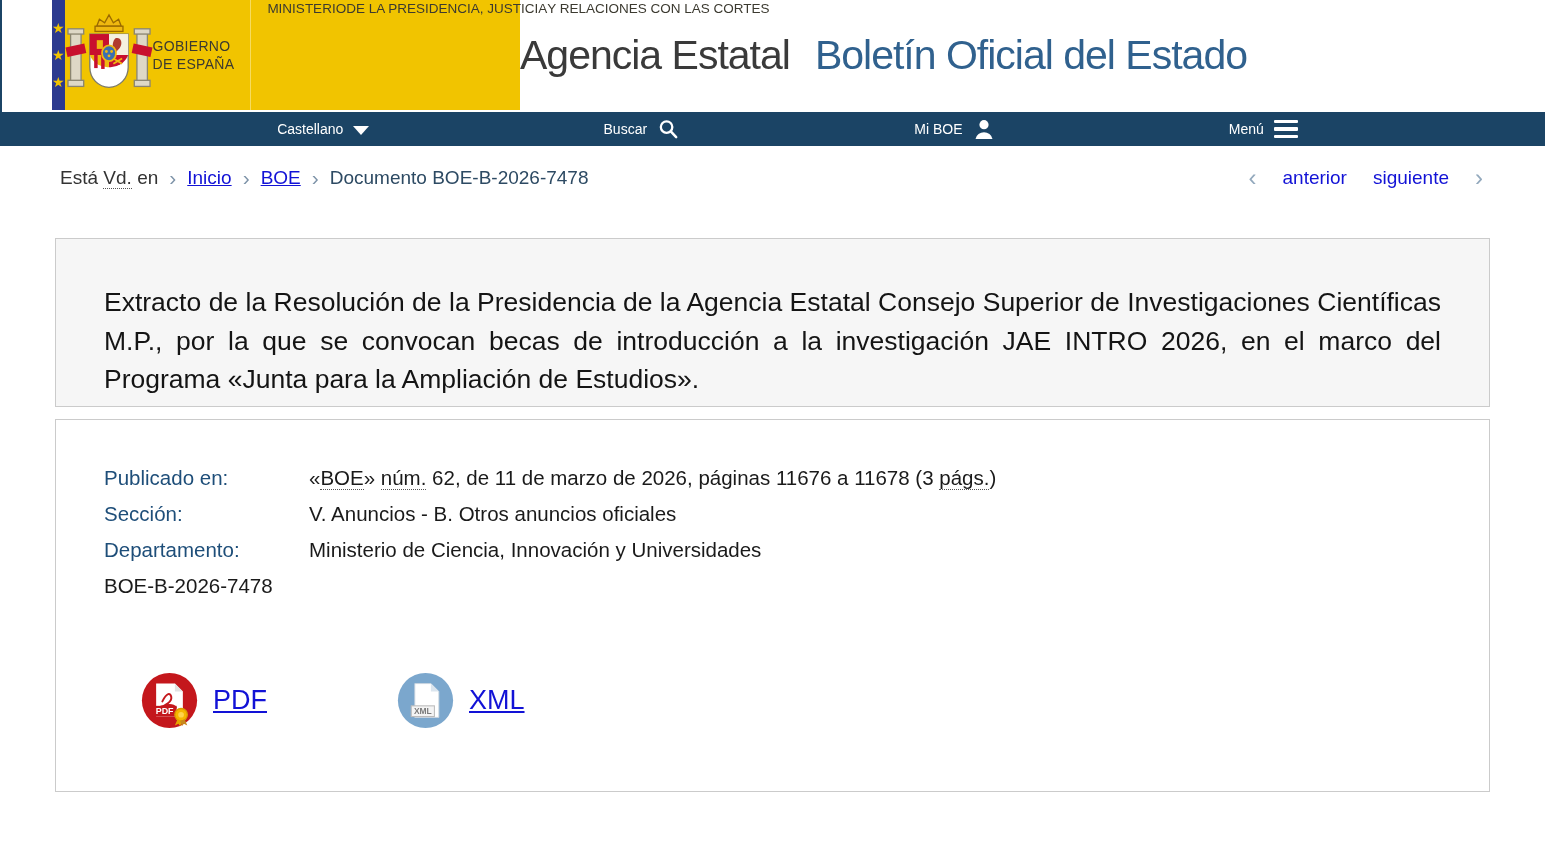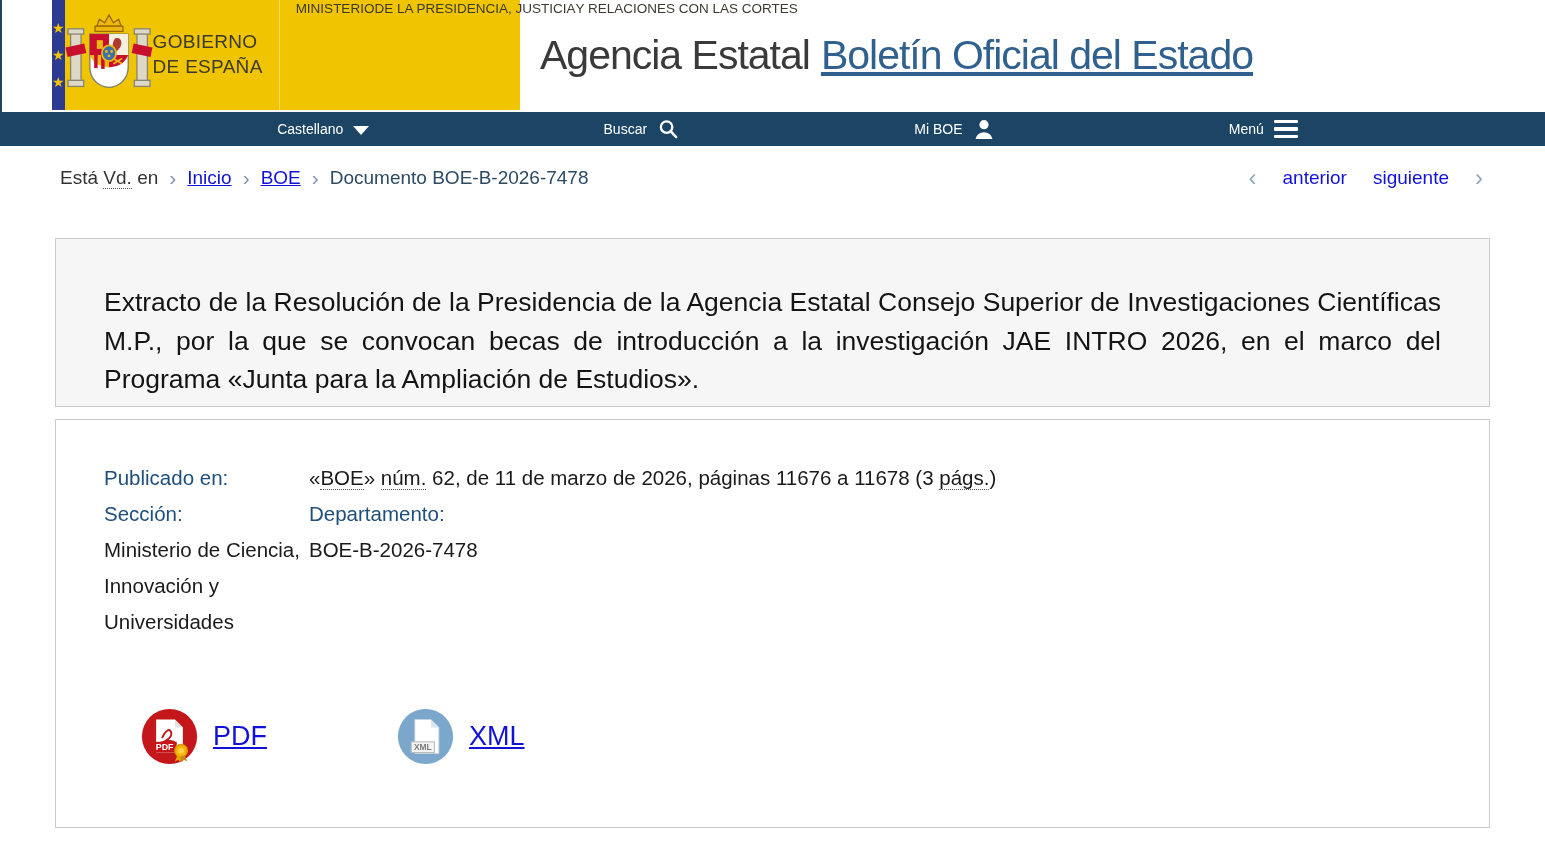--- a/index.html
+++ b/index.html
@@ -12,30 +12,30 @@
   .logo { position:absolute; left:52px; top:0; width:468px; height:110px;
           background:#f1c400; display:flex; cursor:pointer; }
   .eu-stripe { width:21px; background:#2c3a8f; display:flex; flex-direction:column;
                justify-content:space-evenly; align-items:center; padding:8px 0; }
   .eu-star { color:#f1c400; font-size:14px; line-height:1; }
   .es-stripe { width:33px; display:flex; flex-direction:column; }
   .es-red { background:#c60b1e; flex:27; }
   .es-yellow { background:#ffcc00; flex:46; }
   .arms-wrap { width:108px; display:flex; align-items:center; justify-content:center; }
   .gob-text { display:flex; flex-direction:column; justify-content:center;
-              color:#3c3a30; font-size:19px; line-height:1.3; letter-spacing:.3px;
+              color:#3c3a30; font-size:14px; line-height:1.3; letter-spacing:.3px;
               padding-right:16px; white-space:nowrap; }
   .min-text { display:flex; flex-direction:row; justify-content:center;
               border-left:1px solid #f6dc5e; padding-left:16px;
               color:#3c3a30; font-size:13.5px; line-height:1.4; white-space:nowrap; }
-  .site-title { position:absolute; left:540px; top:0; height:110px;
+  .site-title { position:absolute; left:520px; top:0; height:110px;
                 display:flex; align-items:center; font-size:41px;
                 letter-spacing:-1px; white-space:nowrap; }
   .site-title .t-black { color:#3a3a3a; }
-  .site-title .t-blue  { color:#30618e; margin-left:11px;text-decoration:underline; }
+  .site-title .t-blue  { color:#30618e; margin-left:25px; }
 
   
   .navbar { height:34px; background:#1b4465; display:flex; align-items:center;
             justify-content:space-around; padding:0 130px 0 160px; }
   .nav-item { display:flex; align-items:center; gap:10px; color:#fff;
               font-size:14px; cursor:pointer; }
   .tri-down { width:0; height:0; border-left:8px solid transparent;
               border-right:8px solid transparent; border-top:9px solid #fff; margin-top:2px; }
   .burger { display:flex; flex-direction:column; gap:4px; }
   .burger div { width:24px; height:3.5px; background:#fff; border-radius:1px; }
@@ -191,20 +191,21 @@
   <h1>Extracto de la Resolución de la Presidencia de la Agencia Estatal Consejo Superior de Investigaciones Científicas M.P., por la que se convocan becas de introducción a la investigación JAE INTRO 2026, en el marco del Programa «Junta para la Ampliación de Estudios».</h1>
 </div>
 
 <div class="meta-box">
   <div class="meta-grid">
     <div class="meta-label">Publicado en:</div>
     <div class="meta-value">
       <span>«</span><span class="dotted">BOE</span><span>» </span><span class="dotted">núm.</span><span> 62, de 11 de marzo de 2026, páginas 11676 a 11678 (3 </span><span class="dotted">págs.</span><span>)</span>
     </div>
     <div class="meta-label">Sección:</div>
+    <div class="meta-value">V. Anuncios - B. Otros anuncios oficiales</div>
     <div class="meta-label">Departamento:</div>
     <div class="meta-value">Ministerio de Ciencia, Innovación y Universidades</div>
     <div class="meta-value">BOE-B-2026-7478</div>
   </div>
 
   <div class="downloads">
     <div class="dl-item">
       <svg class="dl-icon" viewBox="0 0 64 64">
         <circle cx="32" cy="32" r="31" fill="#c4171c"></circle>
         <path d="M17 13 h21 l9 9 v28 h-30 z" fill="#fff"></path>

